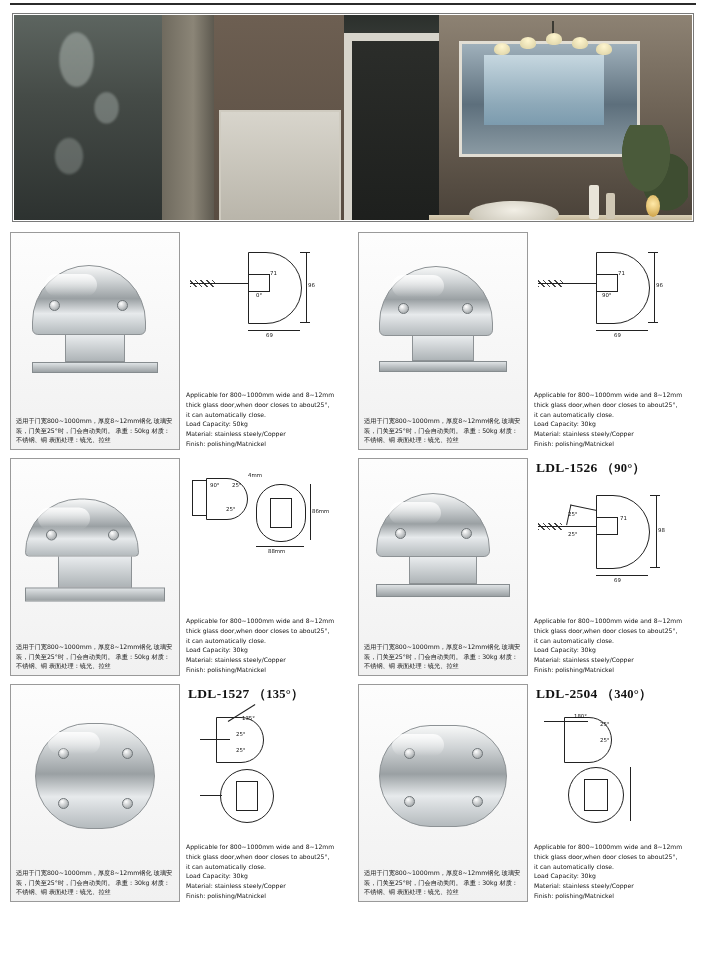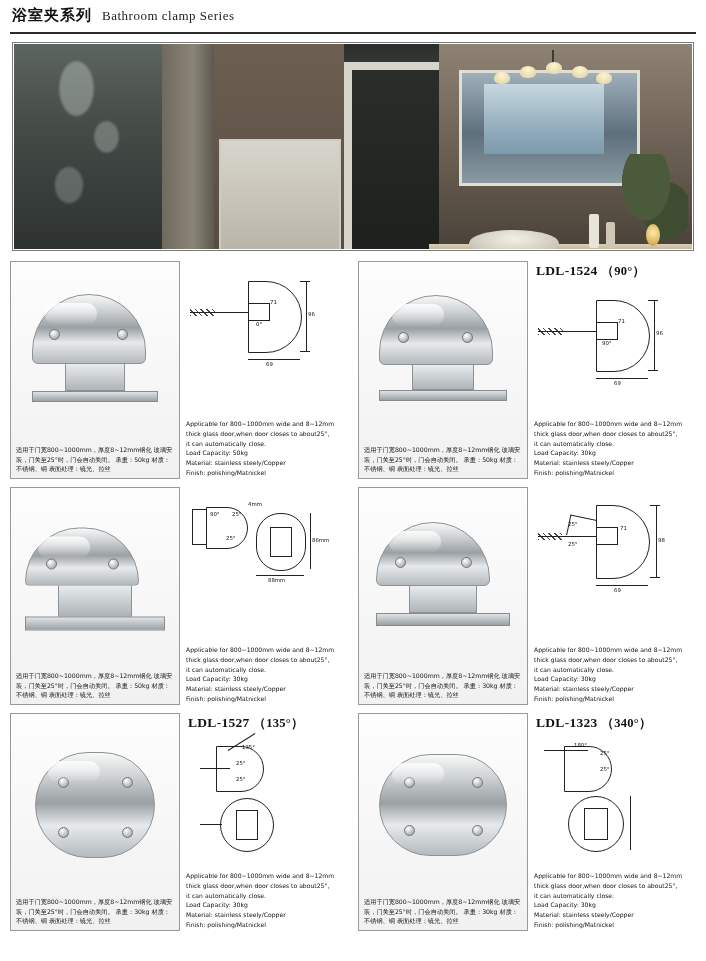--- a/index.html
+++ b/index.html
@@ -213,24 +213,20 @@
   }
   .fan{
     position:absolute;border-left:1px solid #222;border-top:1px solid #222;
   }
 </style>
 </head>
 <body>
 
 <div class="page">
 
-  <div class="header">
-    <span class="cn">浴室夹系列</span>
-    <span class="en">Bathroom clamp Series</span>
-  </div>
   <div class="header-rule"></div>
 
   <div class="hero-wrap">
     <div class="hero">
       <div class="h-left"></div>
       <div class="h-squiggle"></div>
       <div class="h-door"></div>
       <div class="h-wall"></div>
       <div class="h-panel"></div>
       <div class="h-doorframe"></div>
@@ -312,24 +308,20 @@
         </div>
         <div class="photo-caption">
           <span class="l">适用于门宽800~1000mm，厚度8~12mm钢化</span>
           <span class="l">玻璃安装，门关至25°时，门会自动关闭。</span>
           <span class="l">承重：50kg</span>
           <span class="l">材质：不锈钢、铜</span>
           <span class="l">表面处理：镜光、拉丝</span>
         </div>
       </div>
       <div class="right-col">
-        <div class="title">
-          <span>LDL-1524</span>
-          <span class="ang">（90°）</span>
-        </div>
         <div class="drawing">
           <div class="hatch" style="left:4px;top:44px;width:26px;height:7px"></div>
           <div class="tl hline" style="left:4px;top:47px;width:60px"></div>
           <div class="halfdisc" style="left:62px;top:16px;width:52px;height:70px;border-radius:0 60px 60px 0"></div>
           <div class="rect" style="left:62px;top:38px;width:20px;height:16px"></div>
           <div class="tl vline" style="left:120px;top:16px;height:70px"></div>
           <div class="tl hline" style="left:114px;top:16px;width:10px"></div>
           <div class="tl hline" style="left:114px;top:86px;width:10px"></div>
           <div class="dim" style="left:122px;top:46px">96</div>
           <div class="dim" style="left:84px;top:34px">71</div>
@@ -404,20 +396,24 @@
         </div>
         <div class="photo-caption">
           <span class="l">适用于门宽800~1000mm，厚度8~12mm钢化</span>
           <span class="l">玻璃安装，门关至25°时，门会自动关闭。</span>
           <span class="l">承重：30kg</span>
           <span class="l">材质：不锈钢、铜</span>
           <span class="l">表面处理：镜光、拉丝</span>
         </div>
       </div>
       <div class="right-col">
+        <div class="title">
+          <span>LDL-1526</span>
+          <span class="ang">（90°）</span>
+        </div>
         <div class="drawing">
           <div class="hatch" style="left:4px;top:42px;width:24px;height:7px"></div>
           <div class="tl hline" style="left:4px;top:45px;width:58px"></div>
           <div class="fan" style="left:34px;top:26px;width:26px;height:20px;transform:rotate(12deg)"></div>
           <div class="dim" style="left:34px;top:30px">25°</div>
           <div class="dim" style="left:34px;top:50px">25°</div>
           <div class="halfdisc" style="left:62px;top:14px;width:52px;height:72px;border-radius:0 60px 60px 0"></div>
           <div class="rect" style="left:62px;top:36px;width:20px;height:16px"></div>
           <div class="dim" style="left:86px;top:34px">71</div>
           <div class="tl vline" style="left:122px;top:14px;height:72px"></div>
@@ -496,21 +492,21 @@
         <div class="photo-caption">
           <span class="l">适用于门宽800~1000mm，厚度8~12mm钢化</span>
           <span class="l">玻璃安装，门关至25°时，门会自动关闭。</span>
           <span class="l">承重：30kg</span>
           <span class="l">材质：不锈钢、铜</span>
           <span class="l">表面处理：镜光、拉丝</span>
         </div>
       </div>
       <div class="right-col">
         <div class="title">
-          <span>LDL-1323</span>
+          <span>LDL-2504</span>
           <span class="ang">（340°）</span>
         </div>
         <div class="drawing">
           <div class="halfdisc" style="left:30px;top:10px;width:46px;height:44px;border-radius:0 52px 52px 0"></div>
           <div class="tl hline" style="left:10px;top:14px;width:44px"></div>
           <div class="dim" style="left:40px;top:6px">180°</div>
           <div class="dim" style="left:66px;top:14px">25°</div>
           <div class="dim" style="left:66px;top:30px">25°</div>
           <div class="disc" style="left:34px;top:60px;width:54px;height:54px"></div>
           <div class="rect" style="left:50px;top:72px;width:22px;height:30px"></div>

